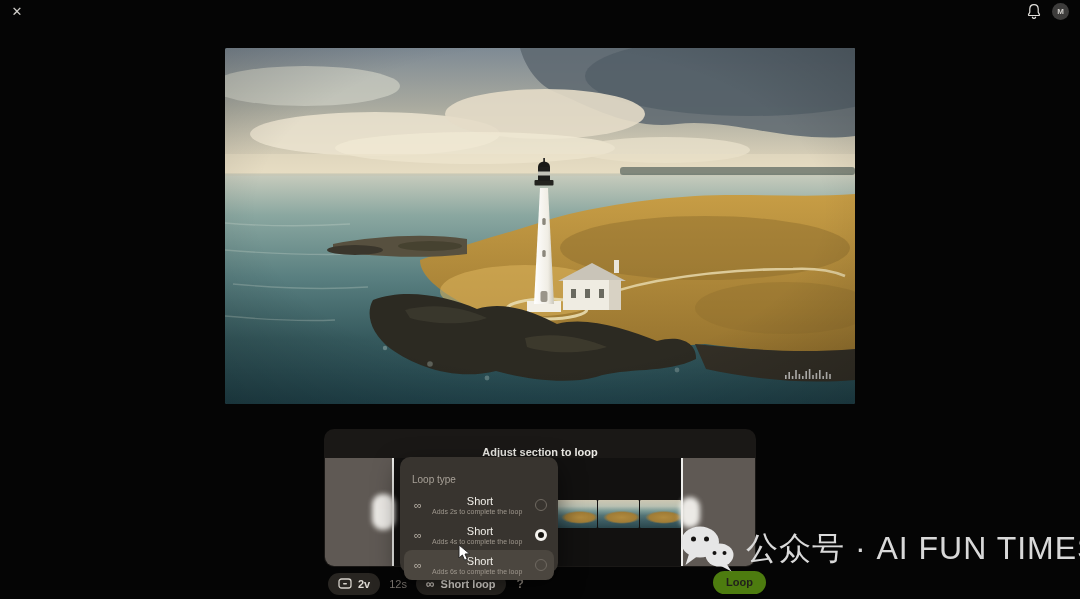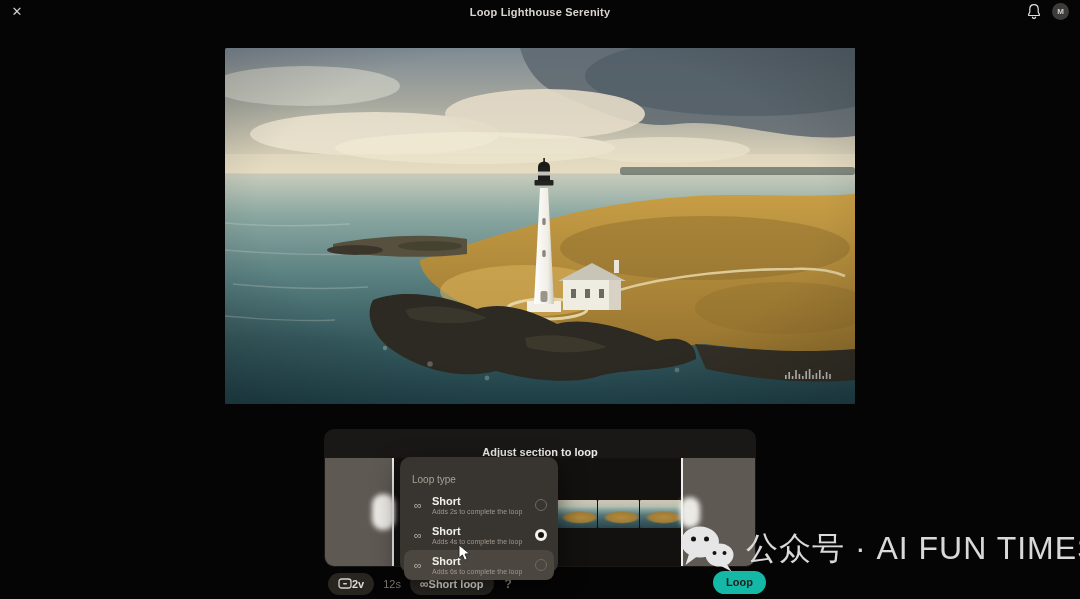--- a/index.html
+++ b/index.html
@@ -44,51 +44,50 @@
   
   .menu { position:absolute; left:400px; top:457px; width:158px; height:116px;
     background:rgba(57,53,48,.98); border-radius:10px; box-shadow:0 10px 26px rgba(0,0,0,.55);
     padding-top:6px; z-index:5; }
   .menu-label { margin:11px 0 5px 12px; font-size:10px; color:#a7a097; }
   .menu-item { height:30px; margin:0 4px; padding:0 7px; border-radius:8px; display:flex;
     align-items:center; gap:7px; cursor:pointer; }
   .menu-item.hover { background:#4b463f; }
   .mi-icon { width:14px; font-size:11px; color:#b7b0a6; text-align:center; flex:none; }
   .mi-text { flex:1; min-width:0; }
-  .mi-title { font-size:11px; font-weight:700; color:#f1efe9; line-height:12px; }
+  .mi-title { font-size:11px; font-weight:400; color:#f1efe9; line-height:12px;text-align:center; }
   .mi-sub { font-size:7px; color:#9e978d; line-height:9px; }
   .radio { flex:none; width:12px; height:12px; border-radius:50%; border:1.5px solid #6f6961; }
   .radio.on { border:3.5px solid #f4f2ee; background:#15130f; }
   .cursor { position:absolute; left:458px; top:544px; z-index:9; }
 
   
   .toolbar { position:absolute; left:328px; top:572px; height:23px; display:flex;
     align-items:center; gap:9px; }
   .pill { height:22px; padding:0 10px; border-radius:13px; background:#282521; display:flex;
-    align-items:center; gap:0; font-size:11px; font-weight:600; color:#dedad4; cursor:pointer; }
+    align-items:center; gap:6px; font-size:11px; font-weight:600; color:#dedad4; cursor:pointer; }
   .plain { font-size:11px; font-weight:400; color:#7e7872; cursor:pointer; }
   .help { font-size:12px; font-weight:700; color:#8d867e; margin-left:2px; cursor:pointer; }
   .inf { font-size:12px; color:#cfc9c1; line-height:10px; }
   .loop-btn { position:absolute; left:713px; top:571px; height:23px; padding:0 13px;
-    border-radius:13px; background:#14b8a6; color:#211f1c; font-size:11px; font-weight:700;
+    border-radius:13px; background:#4d7c0f; color:#211f1c; font-size:11px; font-weight:700;
     line-height:23px; cursor:pointer; z-index:6; }
 
   
   .watermark { position:absolute; left:680px; top:525px; display:flex; align-items:center;
     gap:12px; z-index:8; pointer-events:none; }
   .wm-text { font-size:32px; color:#d9d9d9; font-weight:500; letter-spacing:1px; white-space:nowrap; }
 </style>
 </head>
 <body>
 
 <div class="stage">
 
   <div class="topbar">
     <div class="close-btn">✕</div>
-    <div class="title">Loop Lighthouse Serenity</div>
     <div class="bell">
       <svg width="16" height="17" viewBox="0 0 16 17">
         <path d="M8 1.6c-2.5 0-4.2 1.9-4.2 4.4v3.2L2.6 11.4c-.3.5 0 1.1.6 1.1h9.6c.6 0 .9-.6.6-1.1l-1.2-2.2V6c0-2.5-1.7-4.4-4.2-4.4Z" fill="none" stroke="#e3e1dd" stroke-width="1.2" stroke-linejoin="round"></path>
         <path d="M6.4 14.2a1.7 1.7 0 0 0 3.2 0" fill="none" stroke="#e3e1dd" stroke-width="1.2" stroke-linecap="round"></path>
       </svg>
     </div>
     <div class="avatar">M</div>
   </div>
 
   <div class="video">

